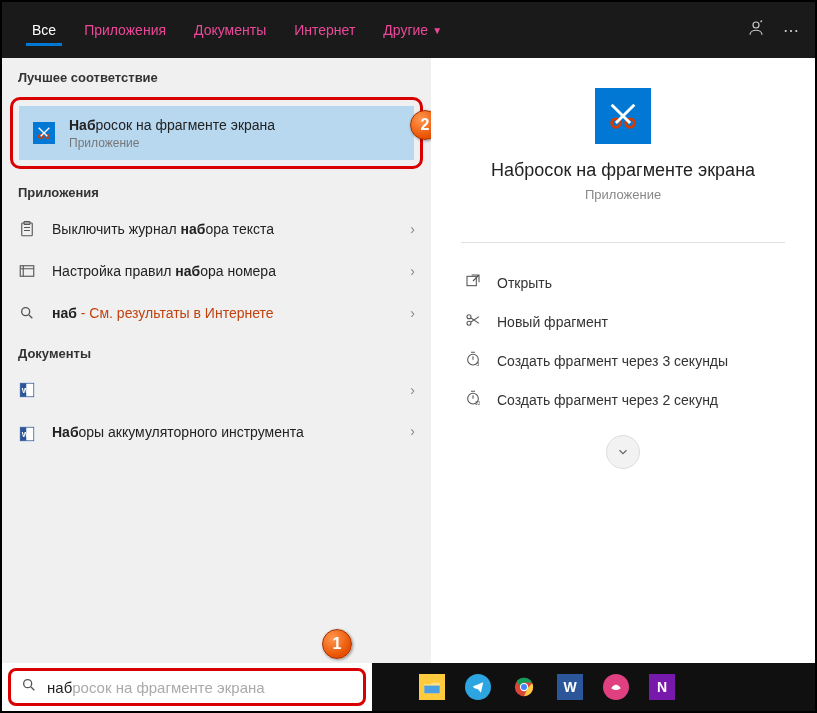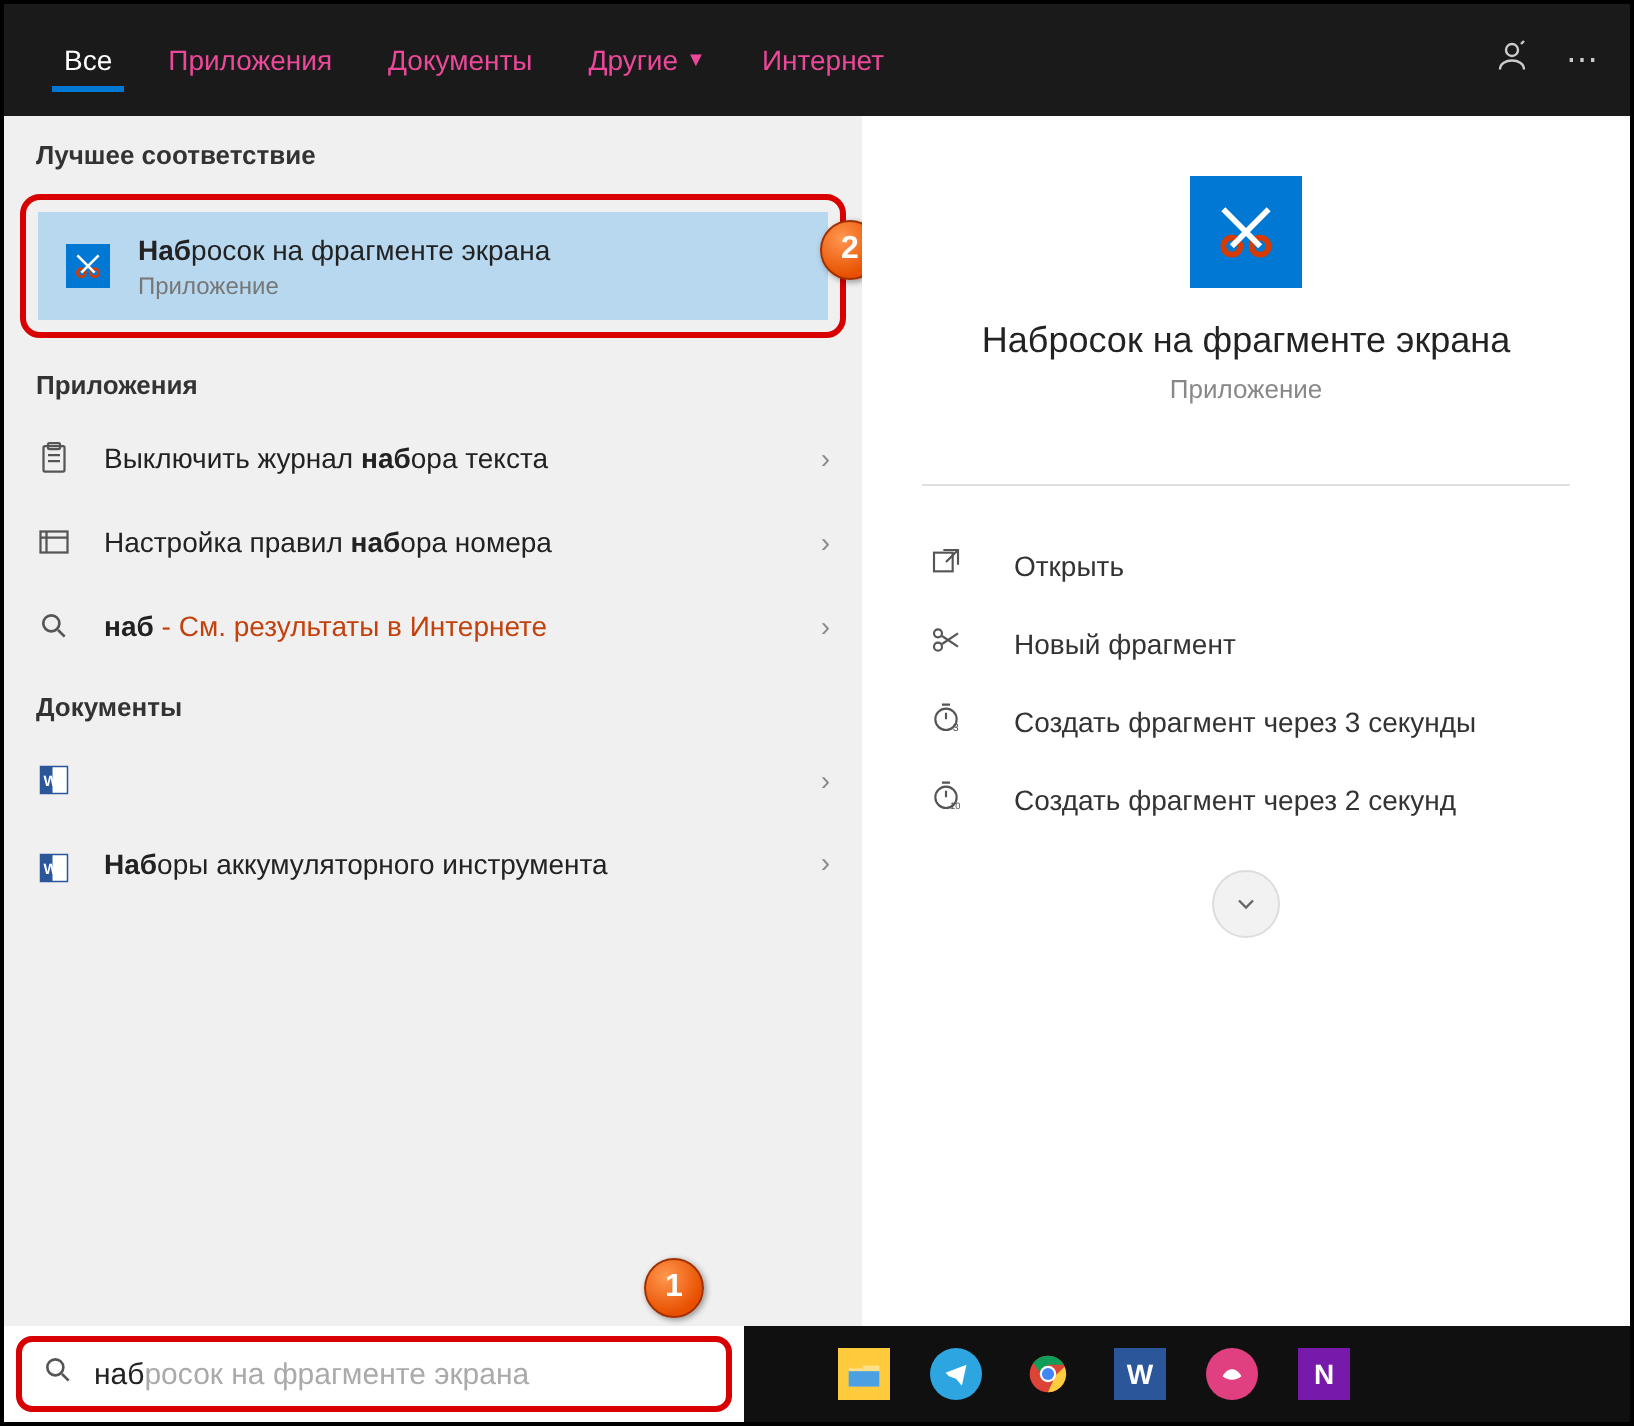--- a/index.html
+++ b/index.html
@@ -28,21 +28,21 @@
 .snip-icon{width:22px;height:22px;background:#0078d4;display:flex;align-items:center;justify-content:center}
 
 .marker{width:30px;height:30px;border-radius:50%;background:radial-gradient(circle at 35% 30%,#ff9850,#e85000 70%);border:1px solid #a03000;color:#fff;font-weight:700;font-size:16px;display:flex;align-items:center;justify-content:center;position:absolute;box-shadow:1px 1px 3px rgba(0,0,0,.4)}
 
 .app-hero{display:flex;flex-direction:column;align-items:center;padding:0 20px 20px}
 .hero-icon{width:56px;height:56px;background:#0078d4;display:flex;align-items:center;justify-content:center;margin-bottom:16px}
 .hero-title{font-size:18px;color:#222;text-align:center}
 .hero-sub{font-size:13px;color:#888;margin-top:6px}
 .hero-divider{border:none;border-top:1px solid #e0e0e0;margin:20px 30px}
 .action-list{padding:0 30px}
-.action-item{display:flex;align-items:center;padding:10px 4px;font-size:14px;color:#333;cursor:pointer;gap:24px}
+.action-item{display:flex;align-items:center;padding:10px 4px;font-size:14px;color:#333;cursor:pointer;gap:14px}
 .action-item .aicon{width:18px;color:#555}
 .expand-btn{width:34px;height:34px;border-radius:50%;background:#f2f2f2;border:1px solid #ddd;display:flex;align-items:center;justify-content:center;margin:16px auto 0;cursor:pointer;color:#666}
 
 .searchbar-wrap{position:absolute;bottom:0;left:0;width:370px;height:48px;background:#fff;display:flex;align-items:center;padding:4px 6px}
 .searchbar{border:3px solid #d80000;border-radius:8px;height:38px;width:100%;display:flex;align-items:center;padding:0 10px;background:#fff}
 .searchbar .sicon{color:#666;margin-right:10px;font-size:16px}
 .search-text{font-size:15px}
 .typed{color:#222}
 .ghost{color:#aaa}
 
@@ -52,25 +52,25 @@
 b.h{font-weight:700}
 </style>
 </head>
 <body>
 
 <div class="header">
   <div class="tabs">
     <div class="tab active">Все</div>
     <div class="tab">Приложения</div>
     <div class="tab">Документы</div>
+    <div class="tab">Интернет</div>
     <div class="tab">
       <span>Другие</span>
       <span class="chevron-down">▼</span>
     </div>
-    <div class="tab">Интернет</div>
   </div>
   <div class="header-right">
     <span class="header-icon">
       <svg width="18" height="18" viewBox="0 0 24 24" fill="none" stroke="currentColor" stroke-width="1.6">
           <circle cx="12" cy="8" r="4"></circle>
           <path d="M4 21c0-4 4-6 8-6s8 2 8 6"></path>
           <path d="M18 4l2-2"></path>
         </svg>
     </span>
     <span class="header-icon">⋯</span>

